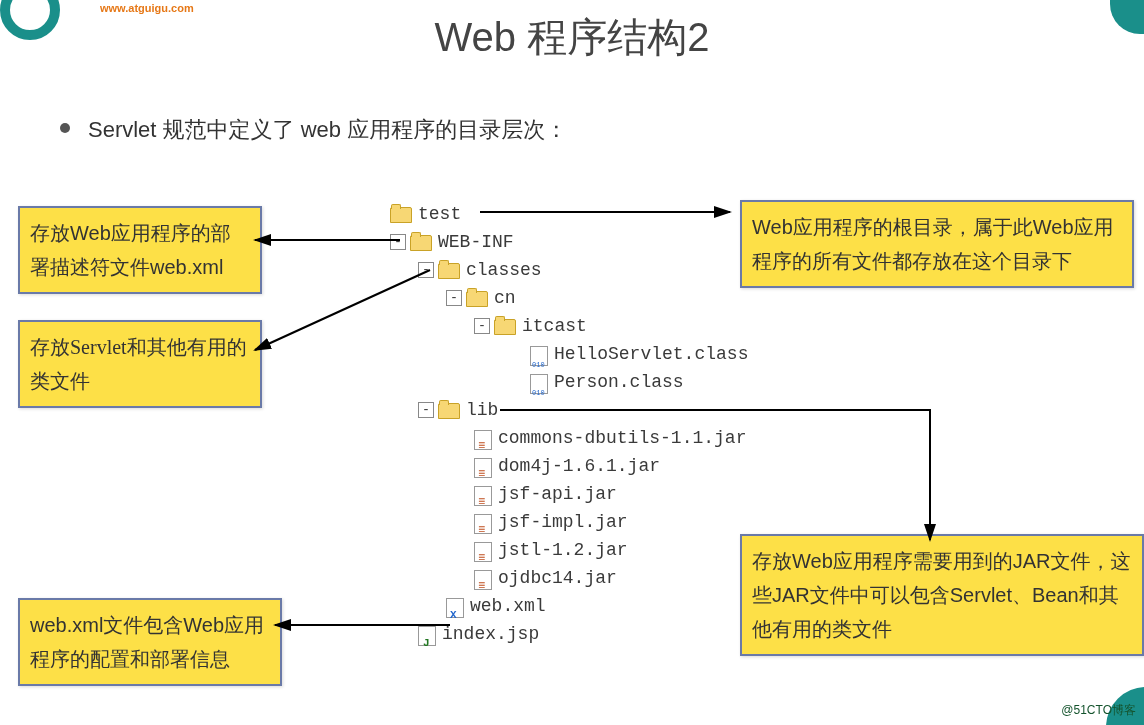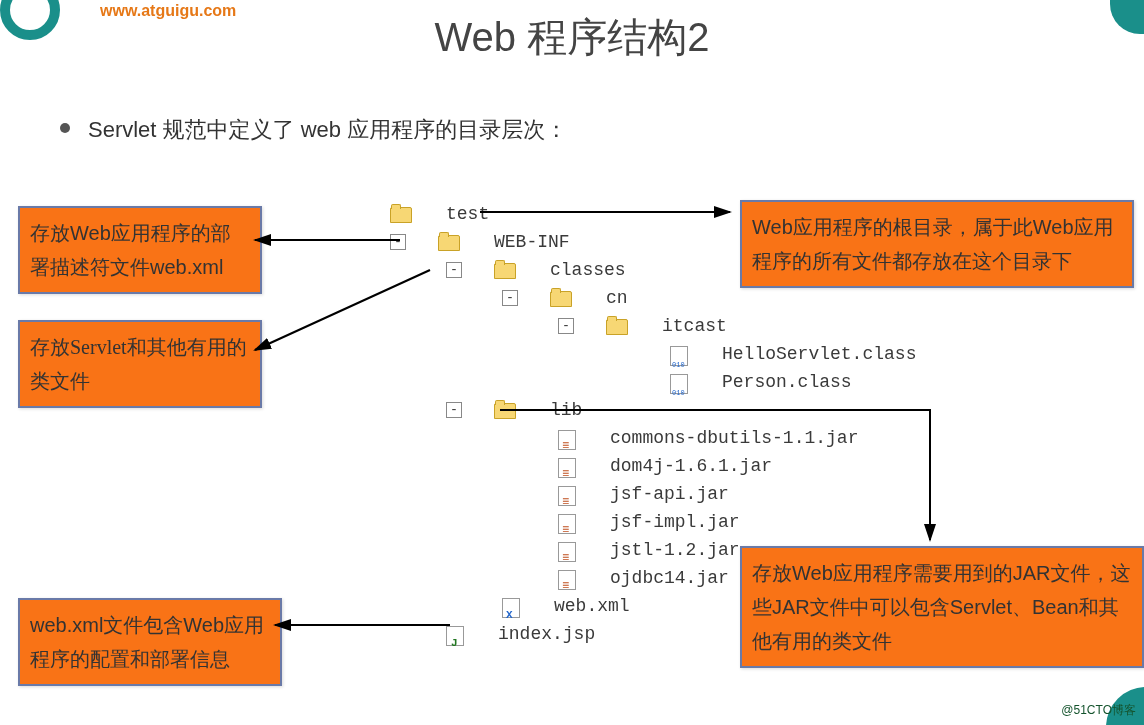--- a/index.html
+++ b/index.html
@@ -10,21 +10,21 @@
     background: #ffffff;
     font-family: "Microsoft YaHei", "SimSun", Arial, sans-serif;
     position: relative;
     overflow: hidden;
   }
   .url {
     position: absolute;
     top: 2px;
     left: 100px;
     color: #e67817;
-    font-size: 16px;
+    font-size: 11px;
     font-weight: bold;
   }
   .logo-ring {
     position: absolute;
     top: -20px;
     left: 0px;
     width: 60px;
     height: 60px;
     border: 10px solid #1a8f8a;
     border-radius: 50%;
@@ -66,21 +66,20 @@
     font-family: "Courier New", "SimSun", monospace;
     font-size: 18px;
     color: #3a3a3a;
     line-height: 28px;
   }
   .row {
     white-space: nowrap;
     height: 28px;
     display: flex;
     align-items: center;
-    gap: 28px;
   }
   .ind { display:inline-block; width:28px; height:28px; }
   .toggle {
     display: inline-block;
     width: 14px; height: 14px;
     border: 1px solid #888;
     background: #fff;
     text-align: center;
     line-height: 12px;
     font-size: 14px;
@@ -119,32 +118,32 @@
     top: 2px;
   }
   .fileic.cls:after { content:"010"; font-size:7px; color:#2266cc; position:absolute; top:4px; left:1px; }
   .fileic.jar:after { content:"≡"; font-size:12px; color:#c05020; position:absolute; top:1px; left:3px; font-weight:bold;}
   .fileic.xml:after { content:"X"; font-size:11px; color:#2266cc; font-weight:bold; position:absolute; top:2px; left:3px; }
   .fileic.jsp:after { content:"J"; font-size:11px; color:#227722; font-weight:bold; position:absolute; top:2px; left:4px; }
 
   .callout {
     position: absolute;
     border: 2px solid #6a7aa8;
-    background: #f97316;
+    background: #fde047;
     padding: 8px 10px;
     font-size: 20px;
     color: #333;
     line-height: 1.7;
     box-shadow: 1px 1px 3px rgba(0,0,0,.15);
   }
   #co1 { top: 206px; left: 18px; width: 220px; }
   #co2 { top: 320px; left: 18px; width: 220px; font-family: Liberation Serif, serif; }
   #co3 { top: 598px; left: 18px; width: 240px; }
   #co4 { top: 200px; left: 740px; width: 370px; }
-  #co5 { top: 546px; left: 740px; width: 380px; }
+  #co5 { top: 534px; left: 740px; width: 380px; }
 
   svg.arrows {
     position: absolute;
     top: 0; left: 0;
     width: 1144px; height: 725px;
     pointer-events: none;
   }
   .watermark {
     position:absolute;
     right:8px; bottom:6px;

